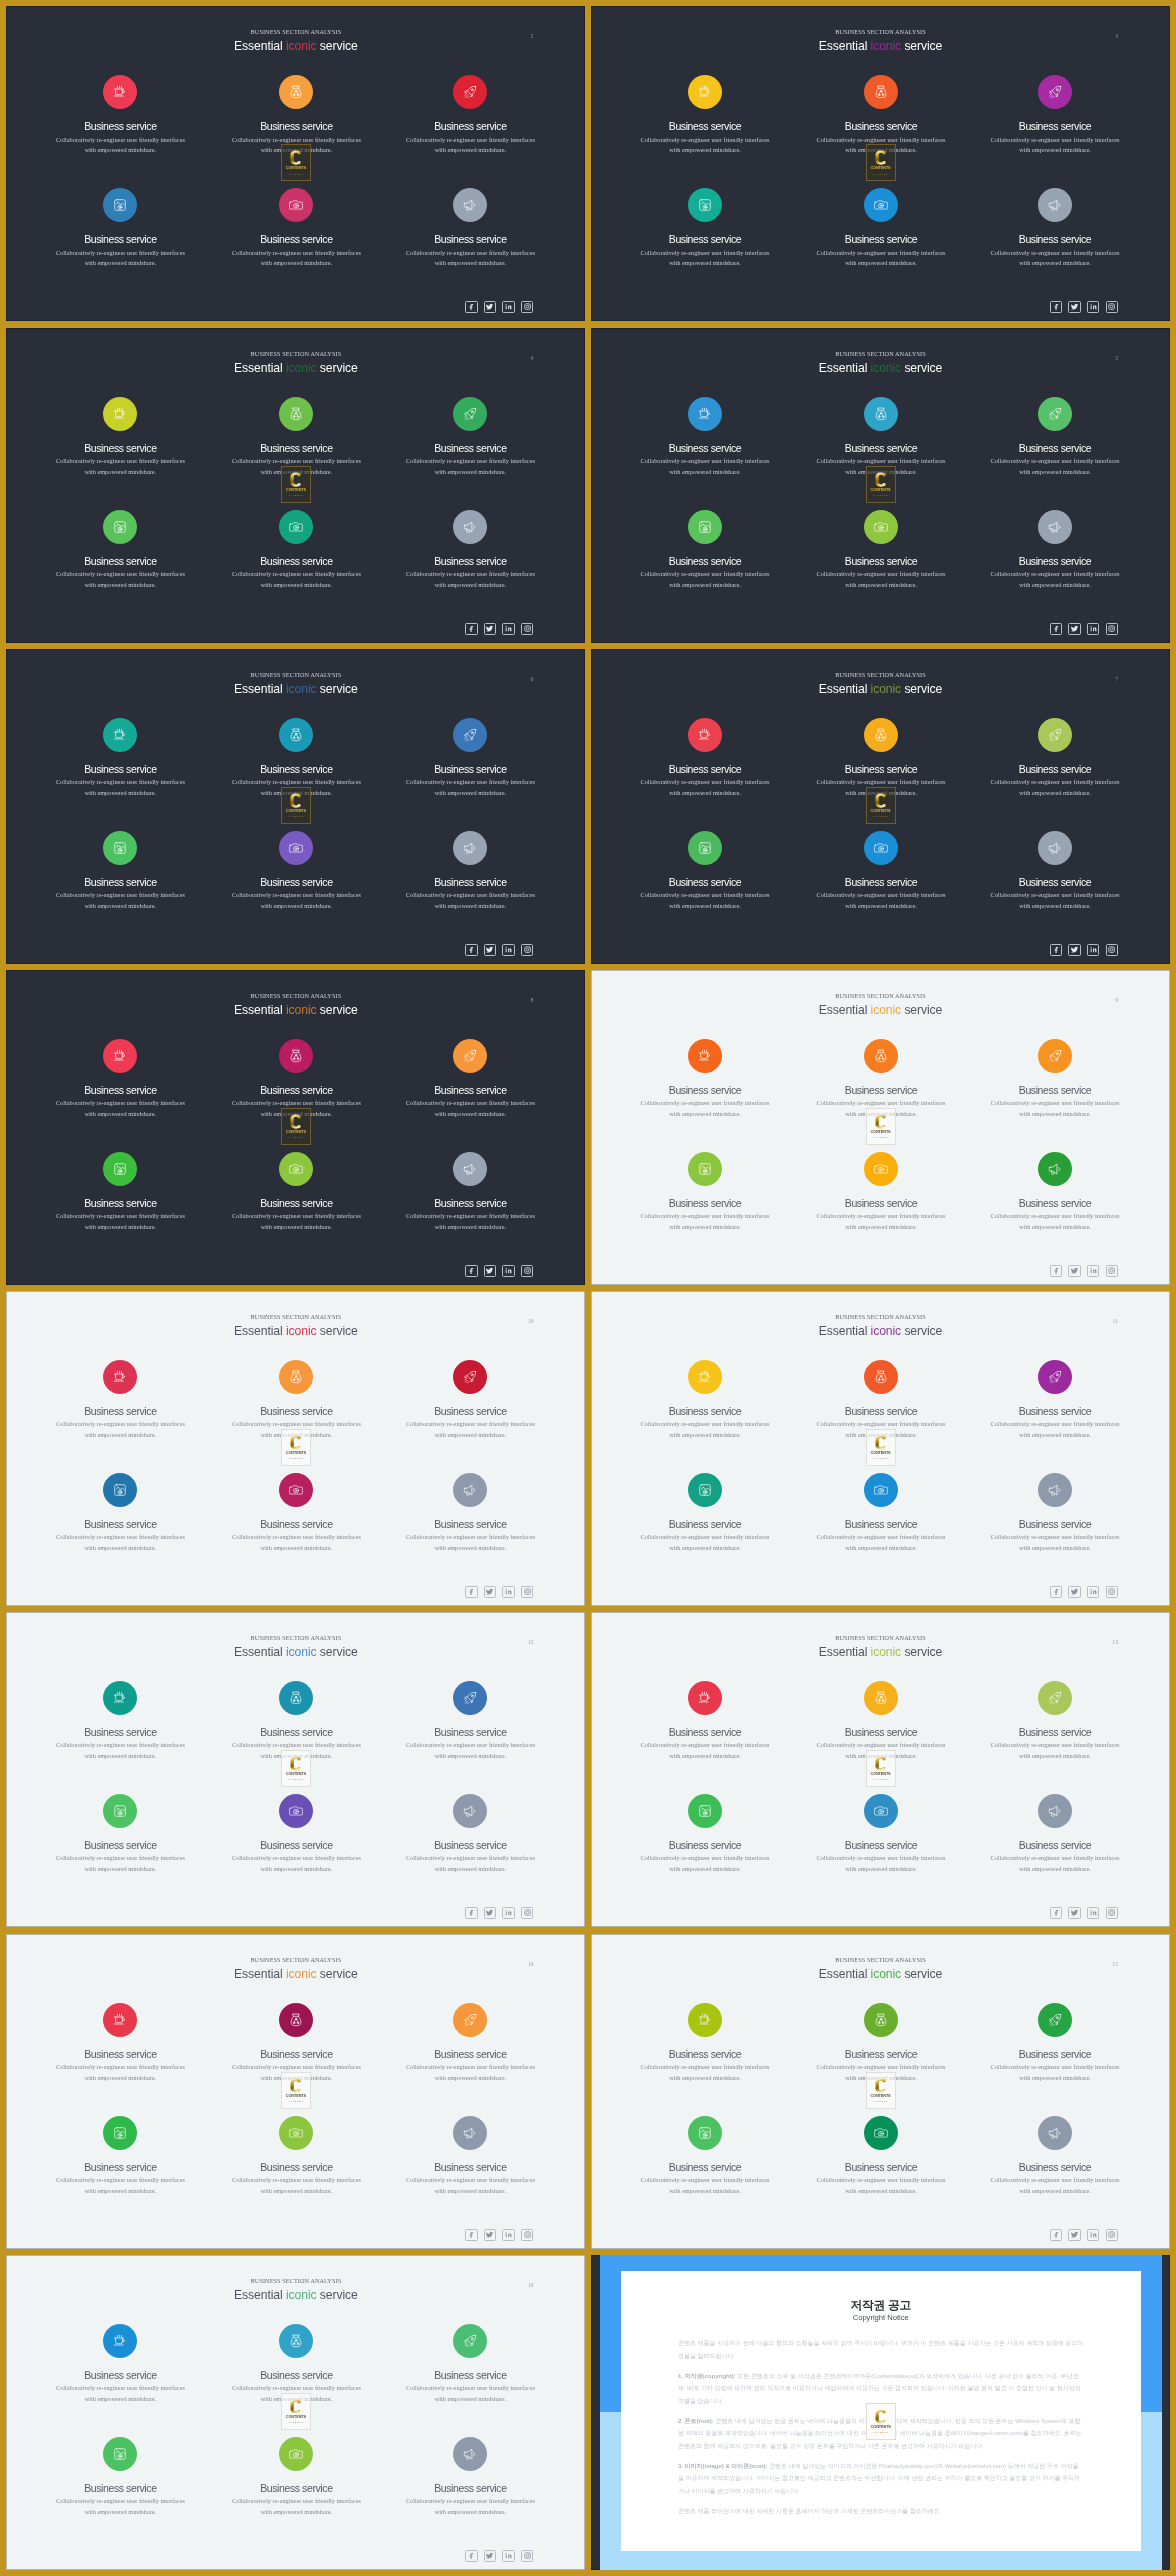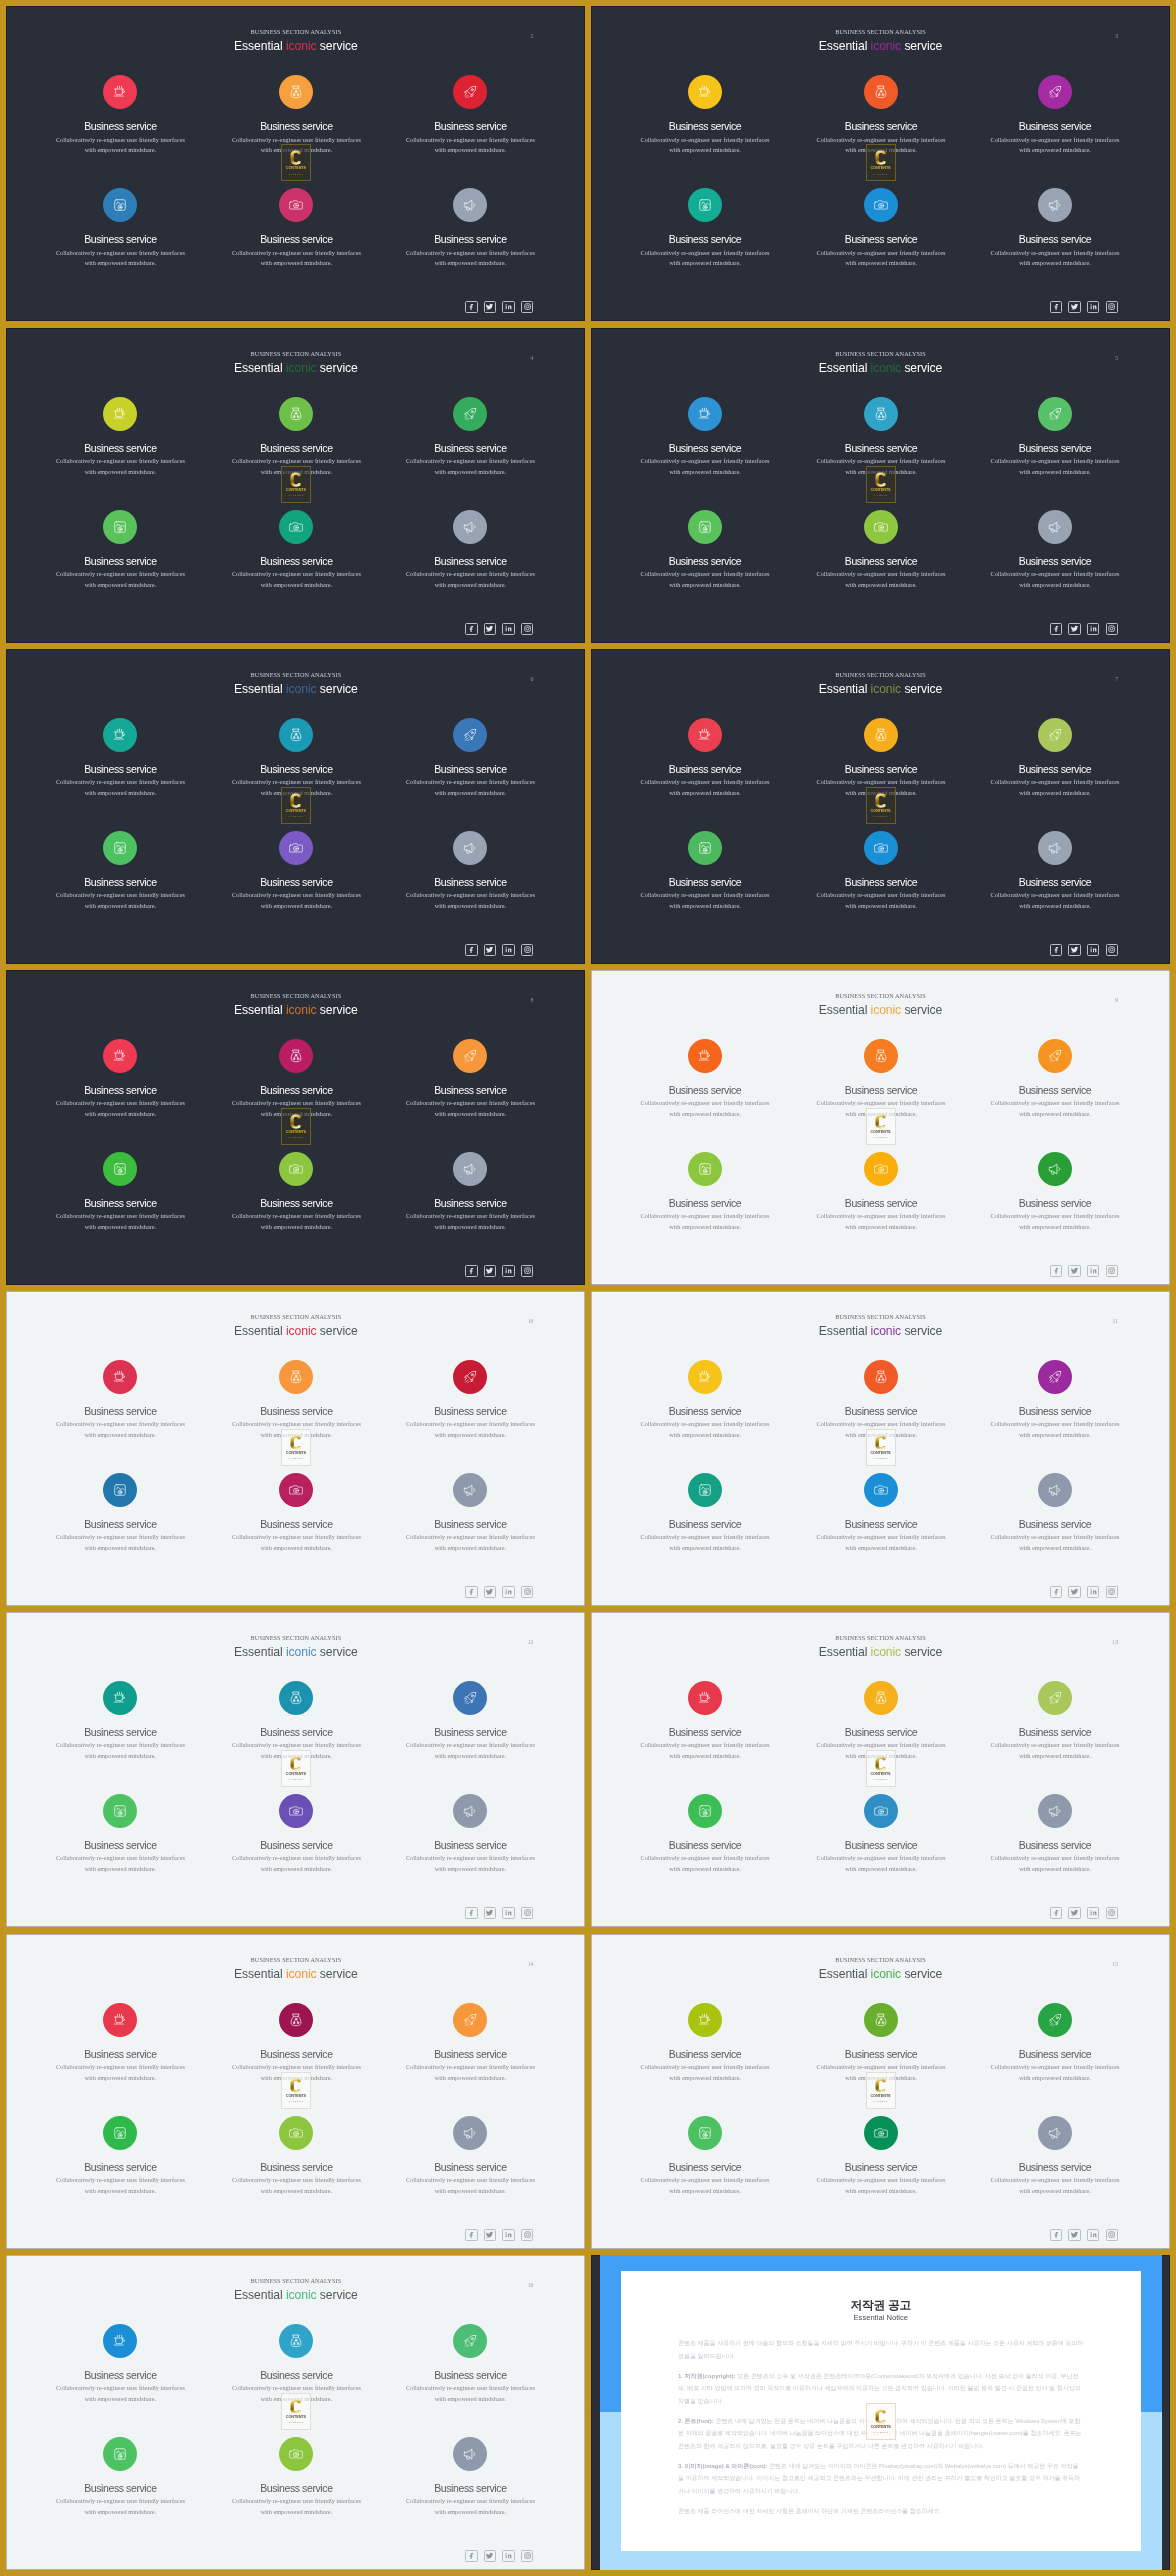--- a/index.html
+++ b/index.html
@@ -2109,21 +2109,21 @@
             <circle cx="17.6" cy="6.4" r="1.3" fill="currentColor" stroke="none"></circle>
           </svg>
         </span>
   </div>
 </div>
 <div class="slide copyr" style="left:591px;top:2255px">
   <div class="cp-band-top"></div>
   <div class="cp-band-bot"></div>
   <div class="cp-page">
     <div class="cp-title">저작권 공고</div>
-    <div class="cp-sub">Essential Notice</div>
+    <div class="cp-sub">Copyright Notice</div>
     <p class="cp-p"><strong></strong><span>콘텐츠 제품을 사용하기 전에 다음의 합의와 조항들을 자세히 읽어 주시기 바랍니다. 귀하가 이 콘텐츠 제품을 사용하는 것은 사용자 계약과 보증에 동의하셨음을 알려드립니다.</span></p>
     <p class="cp-p"><strong>1. 저작권(copyright):</strong><span> 모든 콘텐츠의 소유 및 저작권은 콘텐츠테이크아웃(Contentstakeout)과 제작자에게 있습니다. 사전 승낙 없이 물리적 이용, 부난전재, 배포 기타 방법에 의하여 영리 목적으로 이용하거나 제삼자에게 이용하는 것은 금지되어 있습니다. 이러한 불법 행위 발견 시 준엄한 민사 및 형사상의 차별을 받습니다.</span></p>
     <p class="cp-p"><strong>2. 폰트(font):</strong><span> 콘텐츠 내에 담겨있는 한글 폰트는 네이버 나눔글꼴의 저작권을 이용하여 제작되었습니다. 한글 외의 모든 폰트는 Windows System에 포함된 자체의 글꼴로 제작되었습니다. 네이버 나눔글꼴 라이선스에 대한 자세한 사항은 네이버 나눔글꼴 홈페이지(hangeul.naver.com)를 참조하세요. 폰트는 콘텐츠와 함께 제공되지 않으므로, 필요할 경우 상용 폰트를 구입하거나 다른 폰트로 변경하여 사용하시기 바랍니다.</span></p>
     <p class="cp-p"><strong>3. 이미지(image) &amp; 아이콘(icon):</strong><span> 콘텐츠 내에 담겨있는 이미지와 아이콘은 Pixabay(pixabay.com)와 Webalys(webalys.com) 등에서 제공한 무료 저작물을 이용하여 제작되었습니다. 이미지는 참고로만 제공되고 콘텐츠와는 무관합니다. 이에 관한 권리는 귀하가 별도로 확인하고 필요할 경우 허가를 취득하거나 이미지를 변경하여 사용하시기 바랍니다.</span></p>
     <p class="cp-p"><strong></strong><span>콘텐츠 제품 라이선스에 대한 자세한 사항은 홈페이지 하단에 기재된 콘텐츠라이선스를 참조하세요.</span></p>
     <div class="wm cpwm">
       <div class="wmc">
             <svg viewBox="0 0 56 72" preserveAspectRatio="xMidYMid meet">
               <defs>
                 <linearGradient id="gC" x1="0" y1="0" x2="0.22" y2="1">

